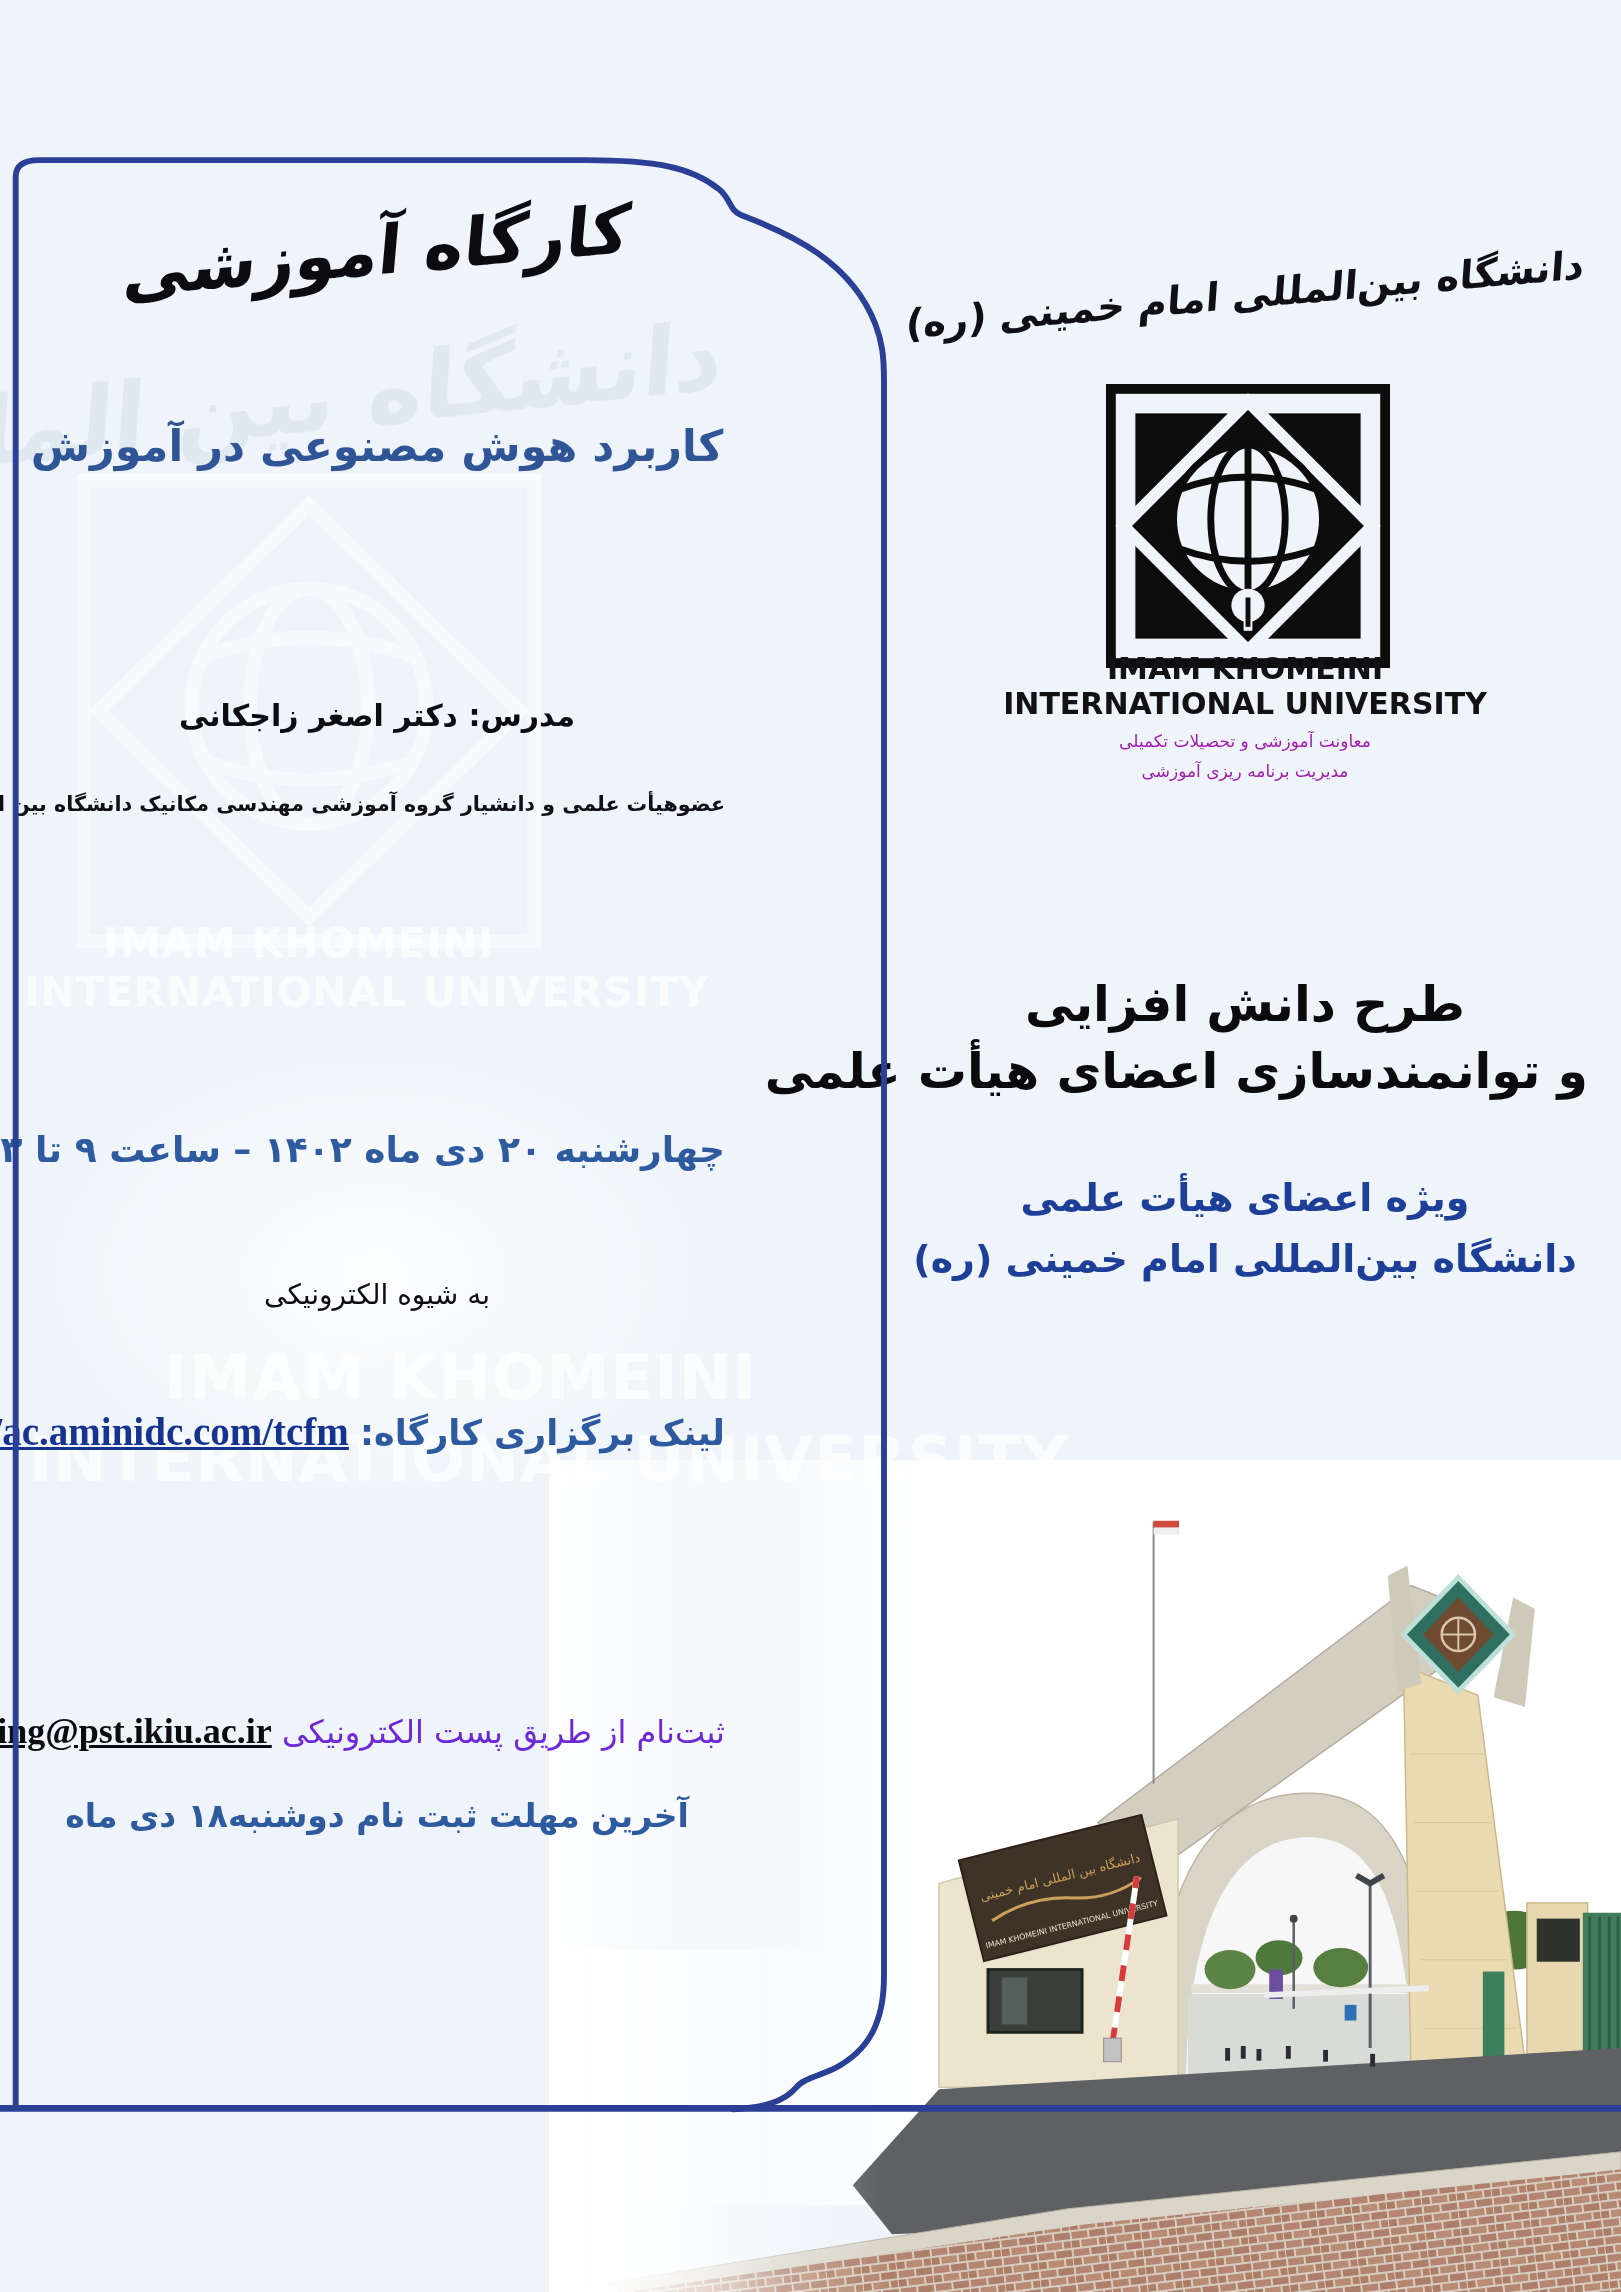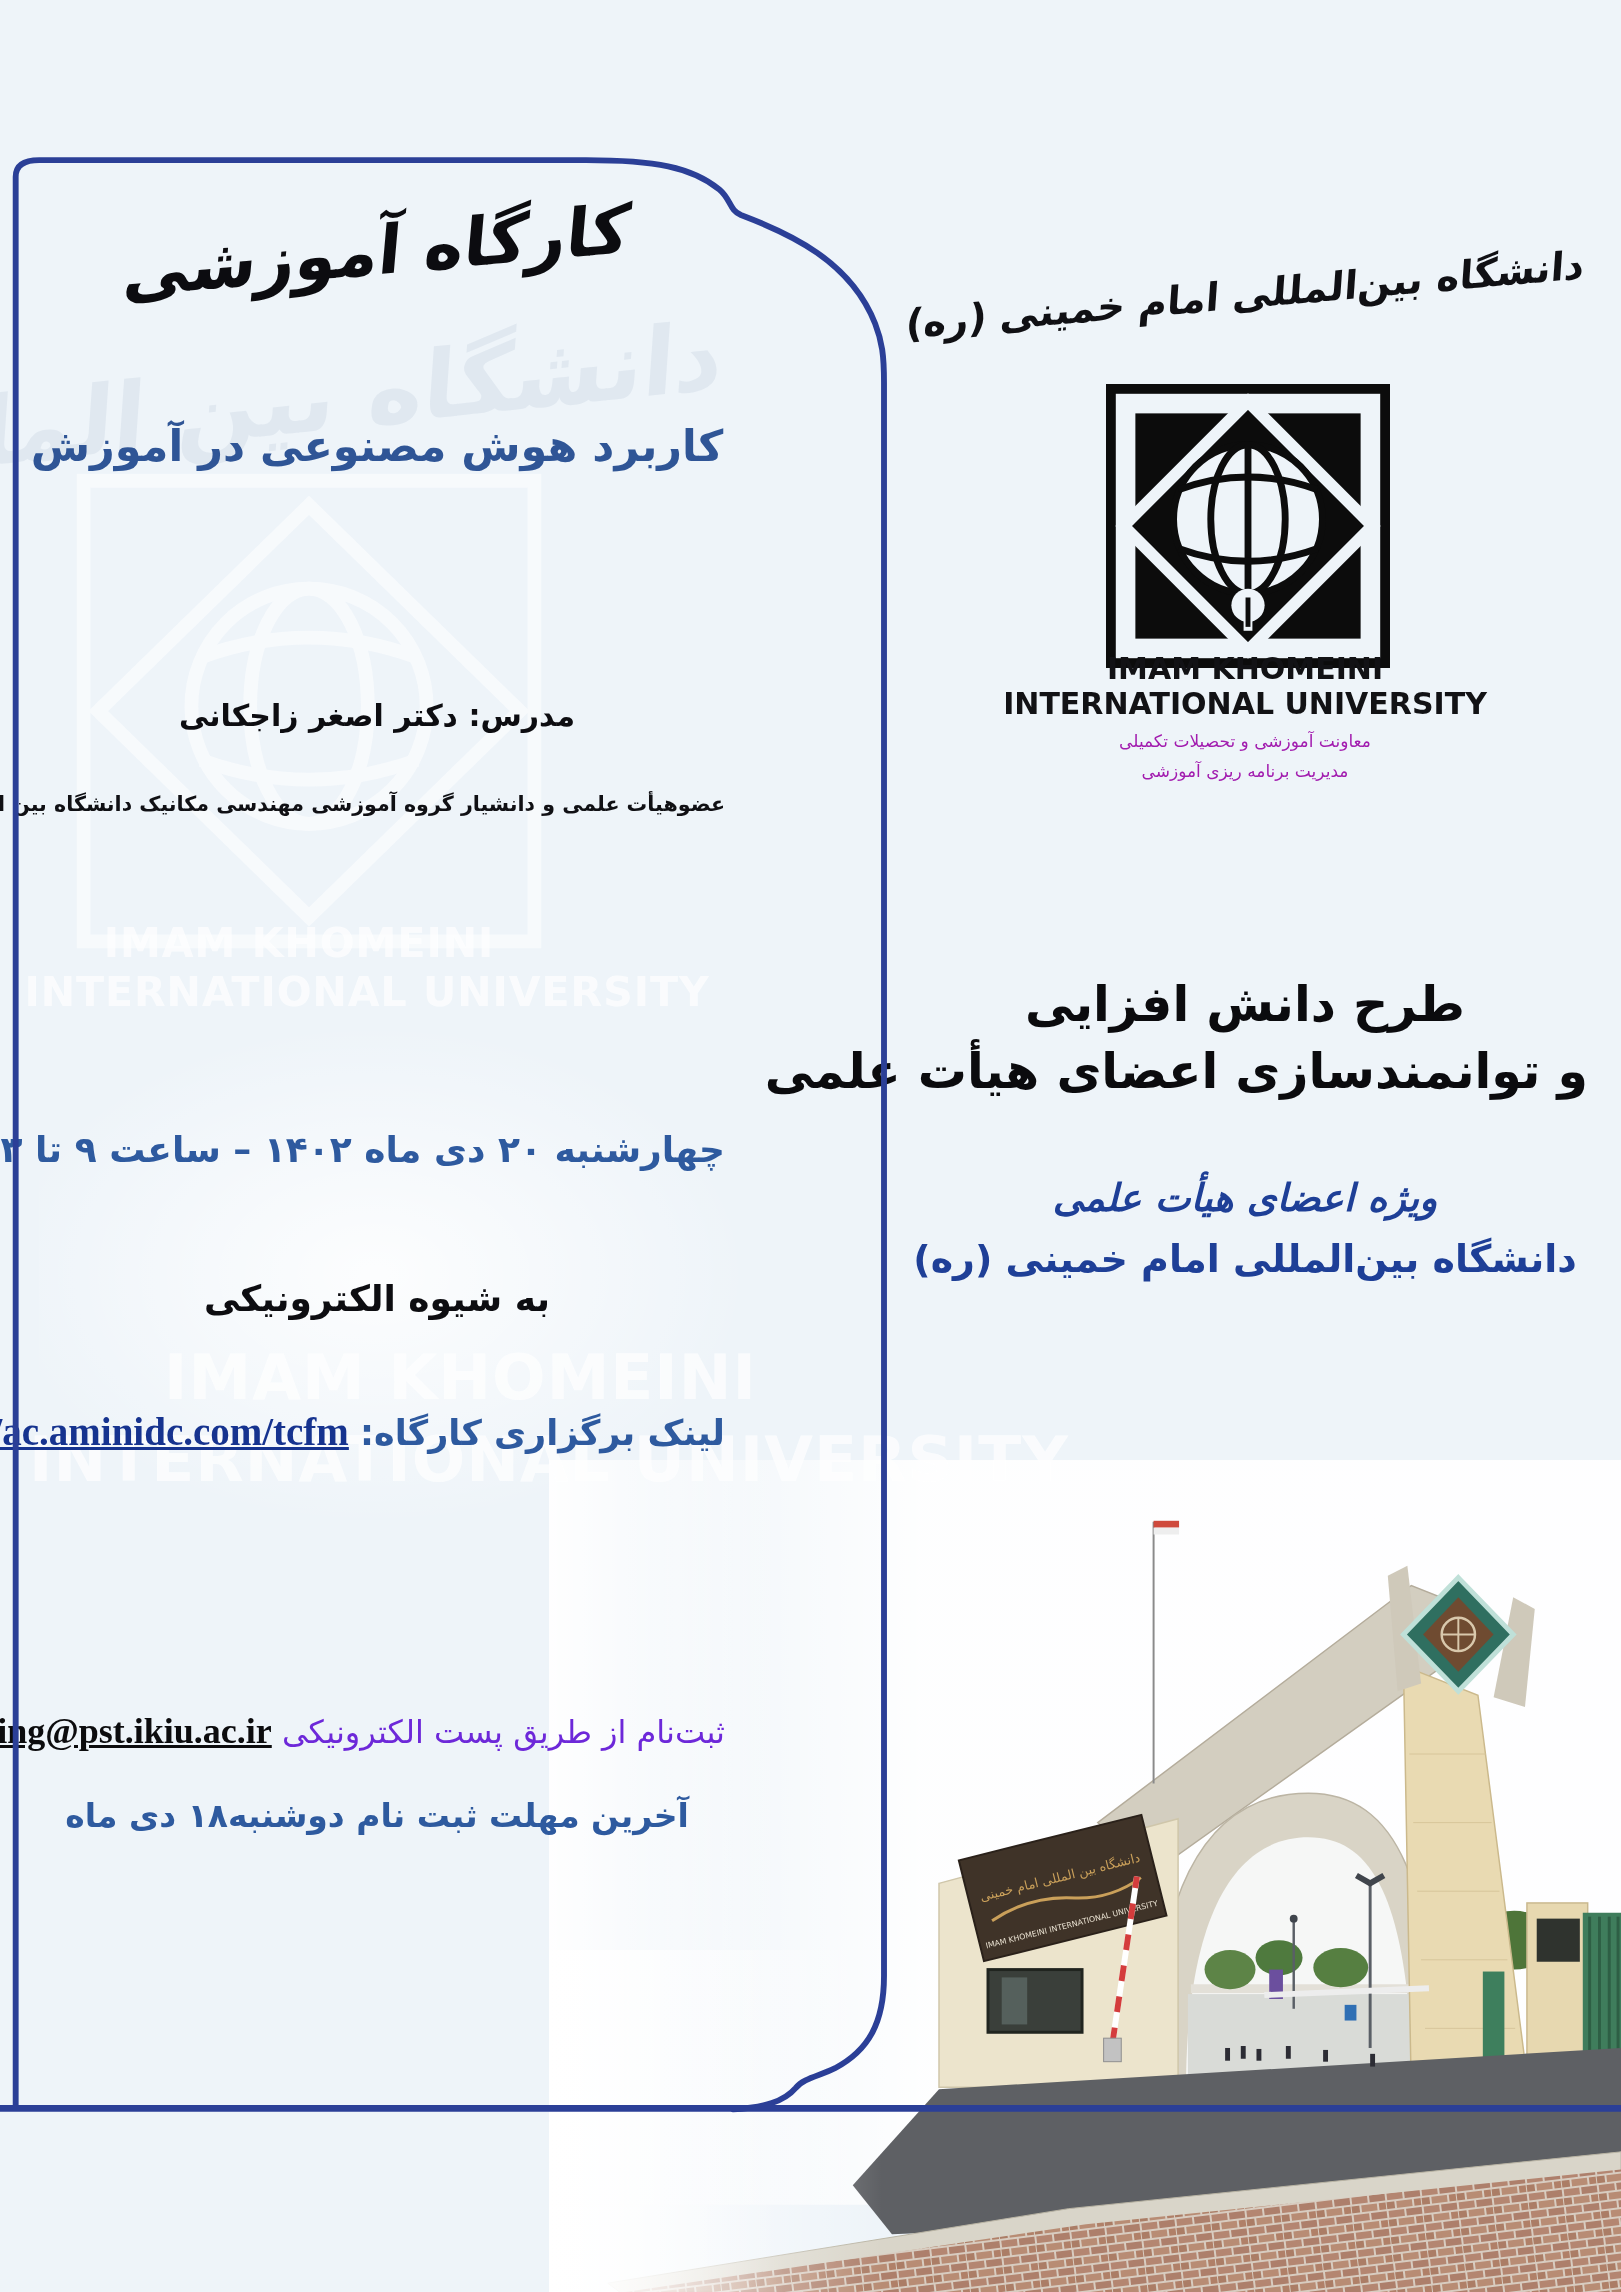--- a/index.html
+++ b/index.html
@@ -28,21 +28,21 @@
   .affiliation{top:792px;font-size:20.6px;font-weight:bold;color:#101014;}
   .wm-small-1{top:919px;font-size:41px;}
   .wm-small-2{top:968px;font-size:41px;}
   .wm-big-1{top:1341px;font-size:63px;}
   .wm-big-2{top:1423px;font-size:63px;}
   .wm-text{
     left:29px;width:863px;text-align:center;color:#ffffff;opacity:.72;
     font-weight:bold;letter-spacing:1px;
   }
   .schedule{top:1129px;font-size:36px;font-weight:bold;color:#2e5a9f;}
-  .mode{top:1278px;font-size:36px;font-weight:bold;color:#0d0d11;}
+  .mode{top:1278px;font-size:28px;font-weight:normal;color:#0d0d11;}
   .linkline{top:1409px;font-size:35px;}
   .link-label{font-weight:bold;color:#2e5a9f;}
   .link-url{
     font-family:"Liberation Serif",serif;font-weight:bold;font-size:39px;
     color:#16338f;text-decoration:underline;text-decoration-thickness:2.9px;
   }
   .regline{top:1710px;font-size:32px;}
   .reg-label{font-weight:normal;color:#6d28d9;}
   .reg-email{
     font-family:"Liberation Serif",serif;font-weight:bold;font-size:36px;
@@ -59,21 +59,21 @@
   .uni-en{font-weight:bold;color:#121215;letter-spacing:0px;}
   .uni-en-1{top:651px;font-size:30px;}
   .uni-en-2{top:686px;font-size:30px;}
   .office{font-size:17px;color:#a21caf;}
   .office-1{top:731px;}
   .office-2{top:761px;}
   .program{font-size:49px;font-weight:bold;color:#0b0b0e;}
   .program-1{top:976px;}
   .program-2{top:1043px;}
   .audience{font-size:38px;font-weight:bold;color:#1e3f97;}
-  .audience-1{top:1176px;font-style:italic;}
+  .audience-1{top:1176px;}
   .audience-2{top:1237px;}
 
   .glow{
     left:39px;top:1000px;width:745px;height:549px;
     background:radial-gradient(ellipse at 45% 50%, rgba(255,255,255,.85) 0%, rgba(255,255,255,0) 65%);
   }
   .z1{z-index:1}.z2{z-index:2}.z3{z-index:3}.z6{z-index:6}
 </style>
 </head>
 <body>

